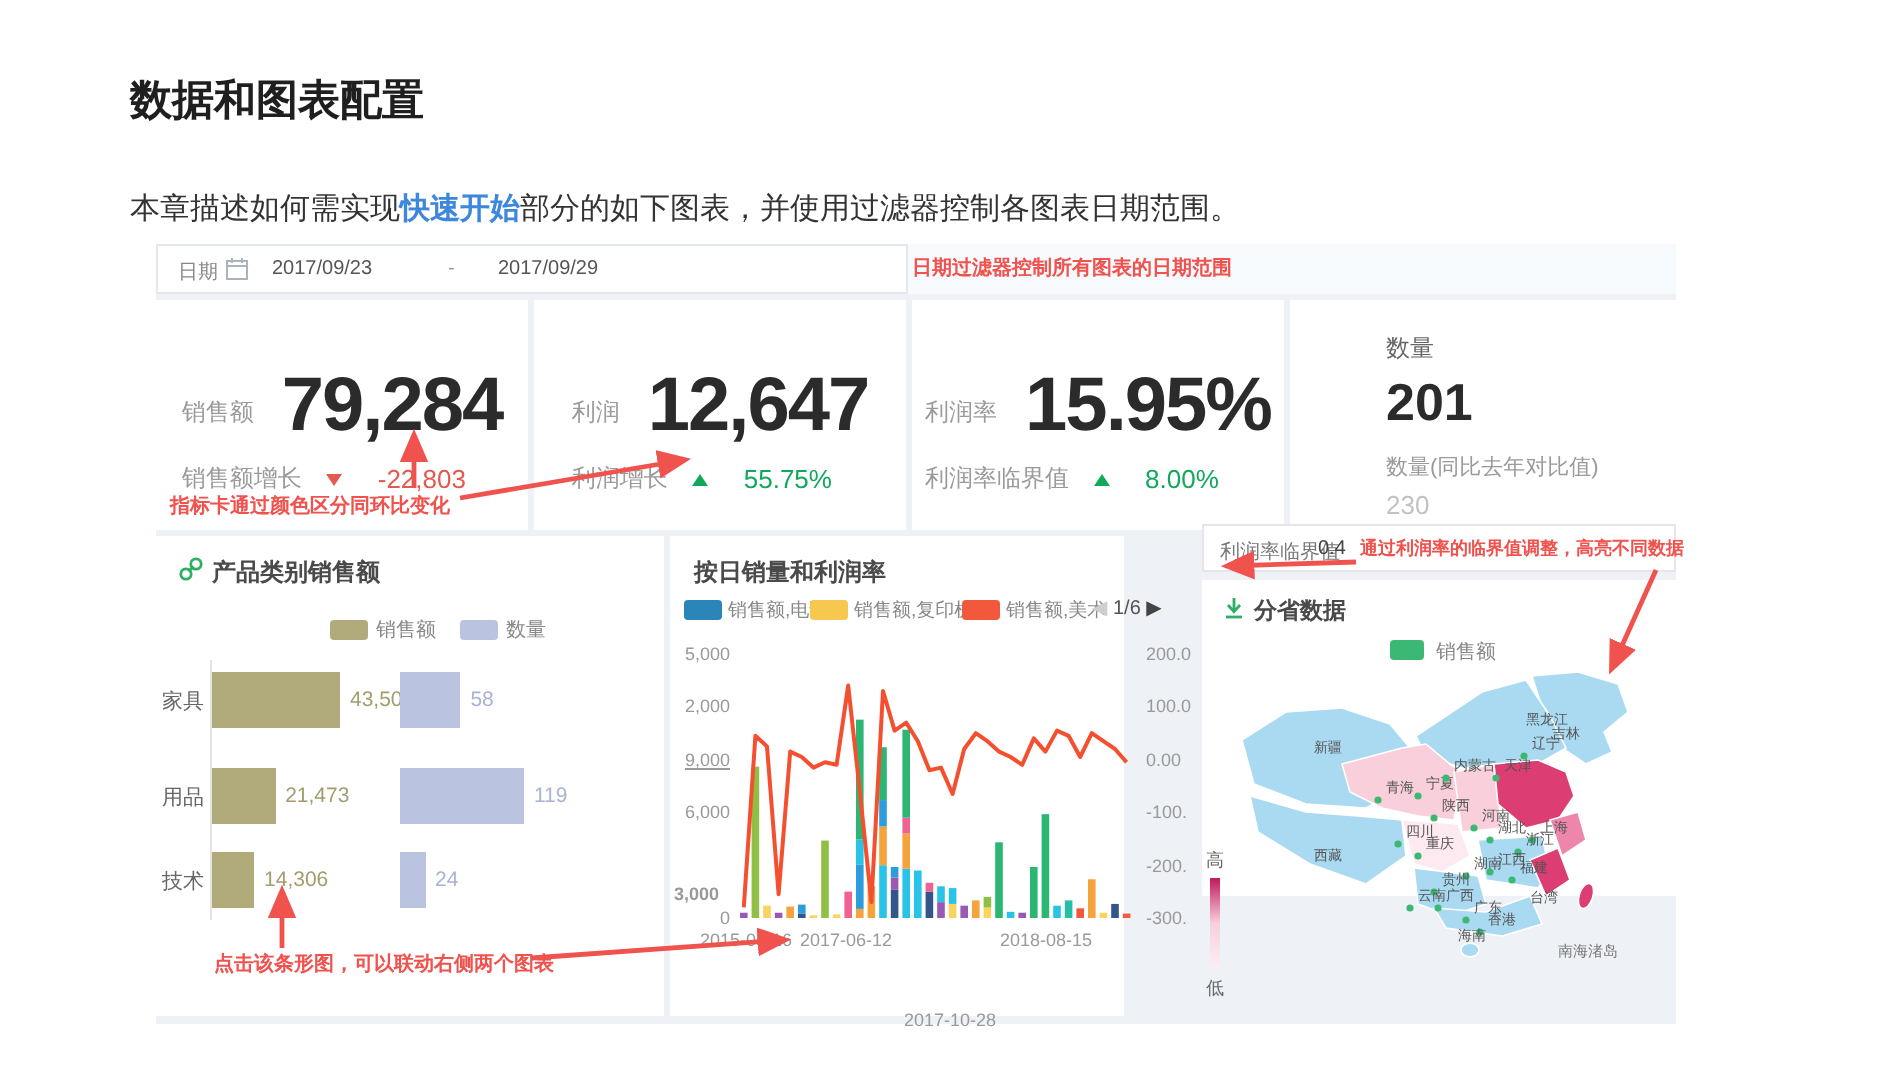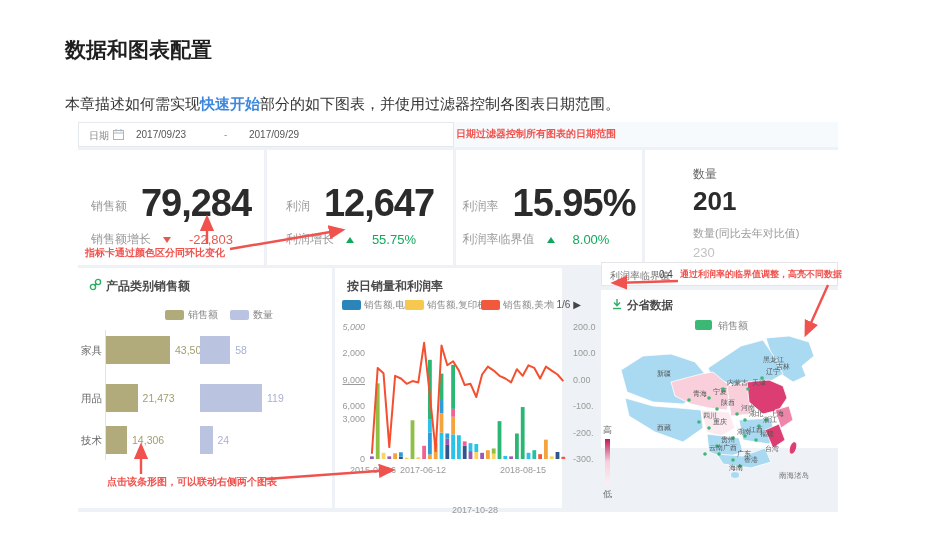--- a/index.html
+++ b/index.html
@@ -182,25 +182,25 @@
     <div class="abs panel" style="left:257px;top:146px;width:227px;height:240px">
       <div class="abs ptitle" style="left:12px;top:10px">按日销量和利润率</div>
       <div class="abs lgsq sq-blue" style="left:7px;top:32px"></div>
       <div class="abs lgtx" style="left:29px;top:31px;font-size:9.5px">销售额,电话</div>
       <div class="abs lgsq sq-yellow" style="left:70px;top:32px"></div>
       <div class="abs lgtx" style="left:92px;top:31px;font-size:9.5px">销售额,复印机</div>
       <div class="abs lgsq sq-red" style="left:146px;top:32px"></div>
       <div class="abs lgtx" style="left:168px;top:31px;font-size:9.5px">销售额,美术</div>
       <div class="abs pag" style="left:211px;top:31px"><span class="pv">◀</span> <span>1/6</span> <span class="nx">▶</span></div>
       <div id="laxis">
-          <div class="abs axlab" style="left: 2px; width: 28px; text-align: right; top: 54px; font-style: italic;">5,000</div>
+          <div class="abs axlab" style="left: 2px; width: 28px; text-align: right; top: 54px;">5,000</div>
           <div class="abs axlab" style="left: 2px; width: 28px; text-align: right; top: 80.4px;">2,000</div>
           <div class="abs axlab" style="left: 2px; width: 28px; text-align: right; top: 106.8px; text-decoration: underline;">9,000</div>
           <div class="abs axlab" style="left: 2px; width: 28px; text-align: right; top: 133.2px;">6,000</div>
-          <div class="abs axlab" style="left: 2px; width: 28px; text-align: right; top: 146px;">3,000</div>
+          <div class="abs axlab" style="left: 2px; width: 28px; top: 174px; font-weight: bold;">3,000</div>
           <div class="abs axlab" style="left: 2px; width: 28px; text-align: right; top: 186px;">0</div>
         </div>
       <div id="raxis">
           <div class="abs axlab" style="left: 238px; top: 54px;">200.0</div>
           <div class="abs axlab" style="left: 238px; top: 80.4px;">100.0</div>
           <div class="abs axlab" style="left: 238px; top: 106.8px;">0.00</div>
           <div class="abs axlab" style="left: 238px; top: 133.2px;">-100.</div>
           <div class="abs axlab" style="left: 238px; top: 159.6px;">-200.</div>
           <div class="abs axlab" style="left: 238px; top: 186px;">-300.</div>
         </div>

